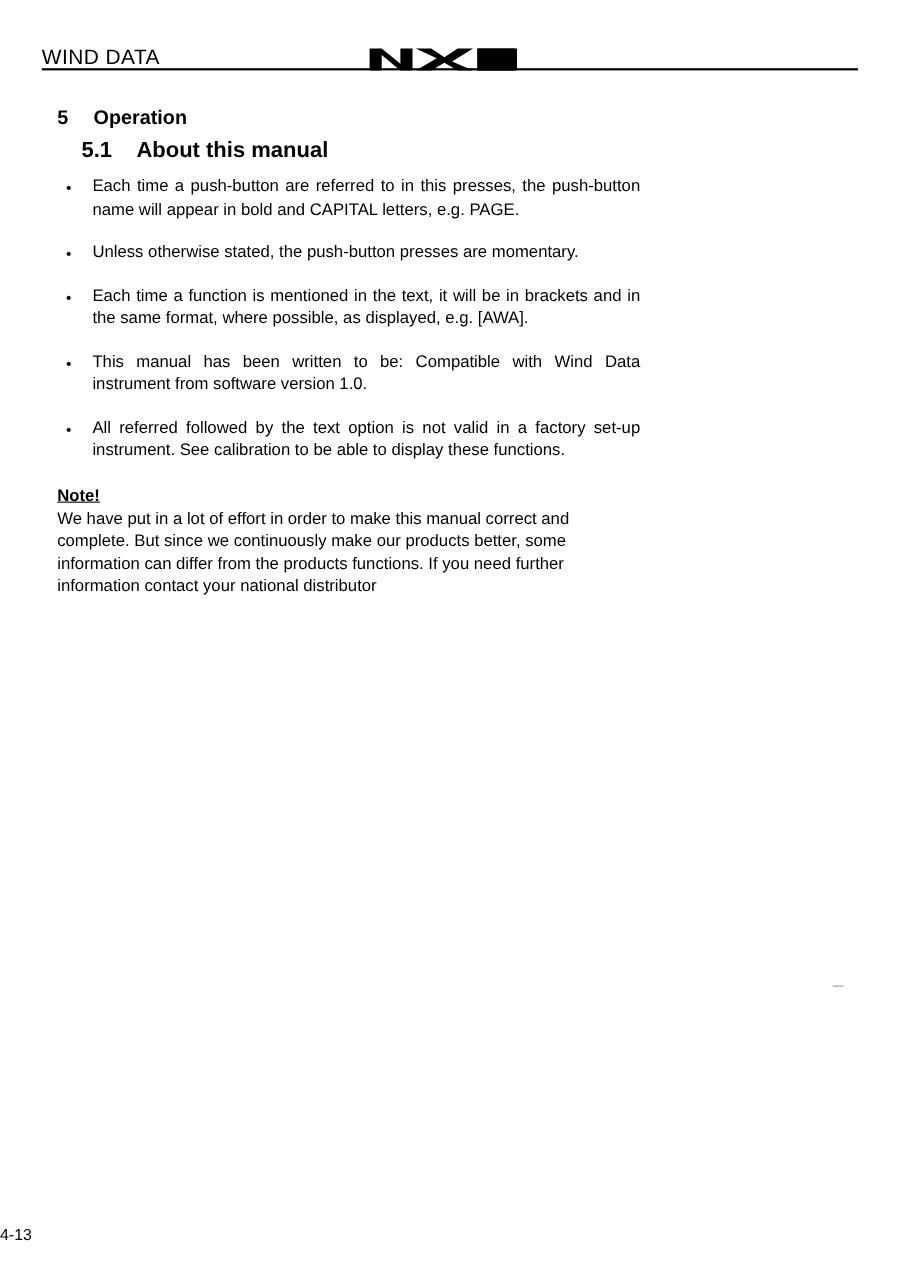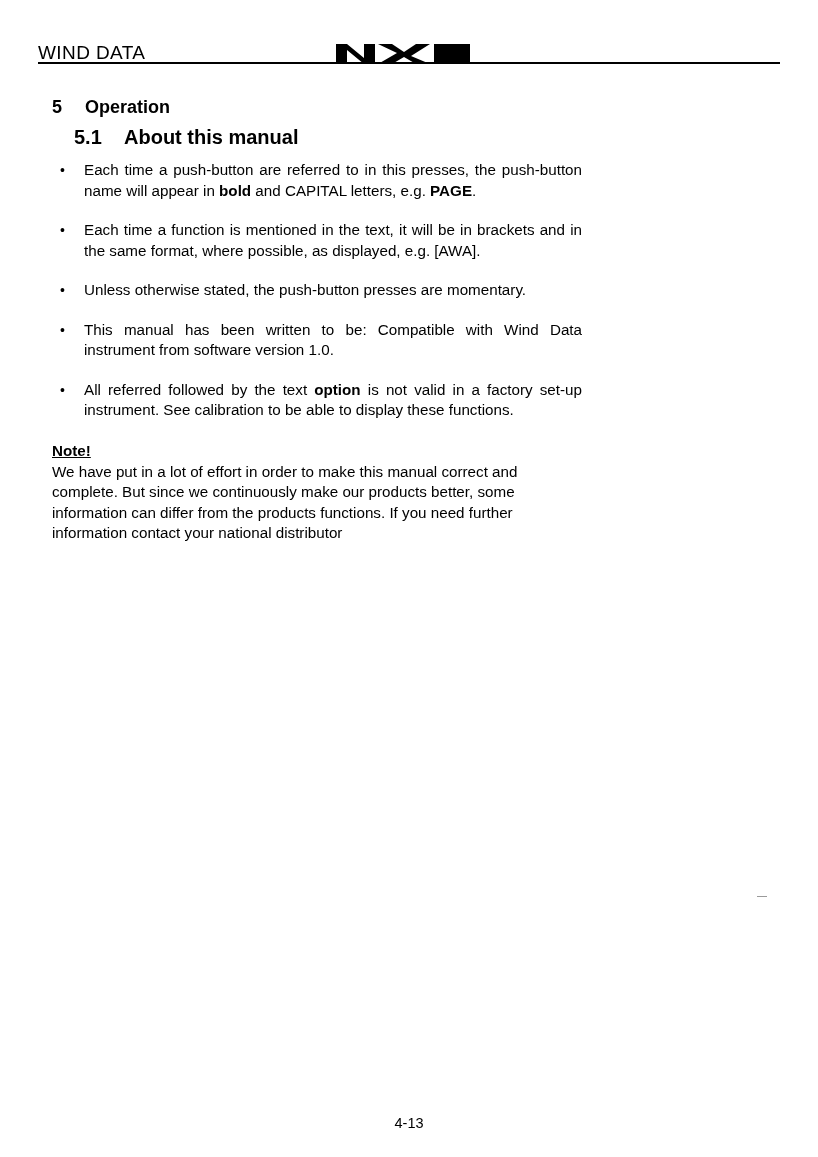--- a/index.html
+++ b/index.html
@@ -137,26 +137,25 @@
     height: 1px;
     background: #9a9a9a;
   }
 
   
   .footer {
     position: absolute;
     left: 0;
     top: 1114px;
     width: 818px;
-    text-align: center;
     font-size: 14.5px;
     line-height: 18px;
   }
 
-  b { font-weight: bold; }
+  b { font-weight: normal; }
 </style>
 </head>
 <body>
 
 <div class="page">
 
   <div class="header">
     <div class="header-title">WIND DATA</div>
     <div class="logo">
       <svg width="160" height="30" viewBox="0 0 160 30" xmlns="http://www.w3.org/2000/svg">
@@ -182,24 +181,24 @@
     <h2 class="sub-title">
       <span class="num">5.1</span>
       <span>About this manual</span>
     </h2>
 
     <ul class="bullets">
       <li>
         <span>Each time a push-button are referred to in this presses, the push-button name will appear in </span><b>bold</b><span> and CAPITAL letters, e.g. </span><b>PAGE</b><span>.</span>
       </li>
       <li>
+        <span>Unless otherwise stated, the push-button presses are momentary.</span>
+      </li>
+      <li>
         <span>Each time a function is mentioned in the text, it will be in brackets and in the same format, where possible, as displayed, e.g. [AWA].</span>
-      </li>
-      <li>
-        <span>Unless otherwise stated, the push-button presses are momentary.</span>
       </li>
       <li>
         <span>This manual has been written to be: Compatible with Wind Data instrument from software version 1.0.</span>
       </li>
       <li>
         <span>All referred followed by the text </span><b>option</b><span> is not valid in a factory set-up instrument. See calibration to be able to display these functions.</span>
       </li>
     </ul>
 
     <div class="note-block">

